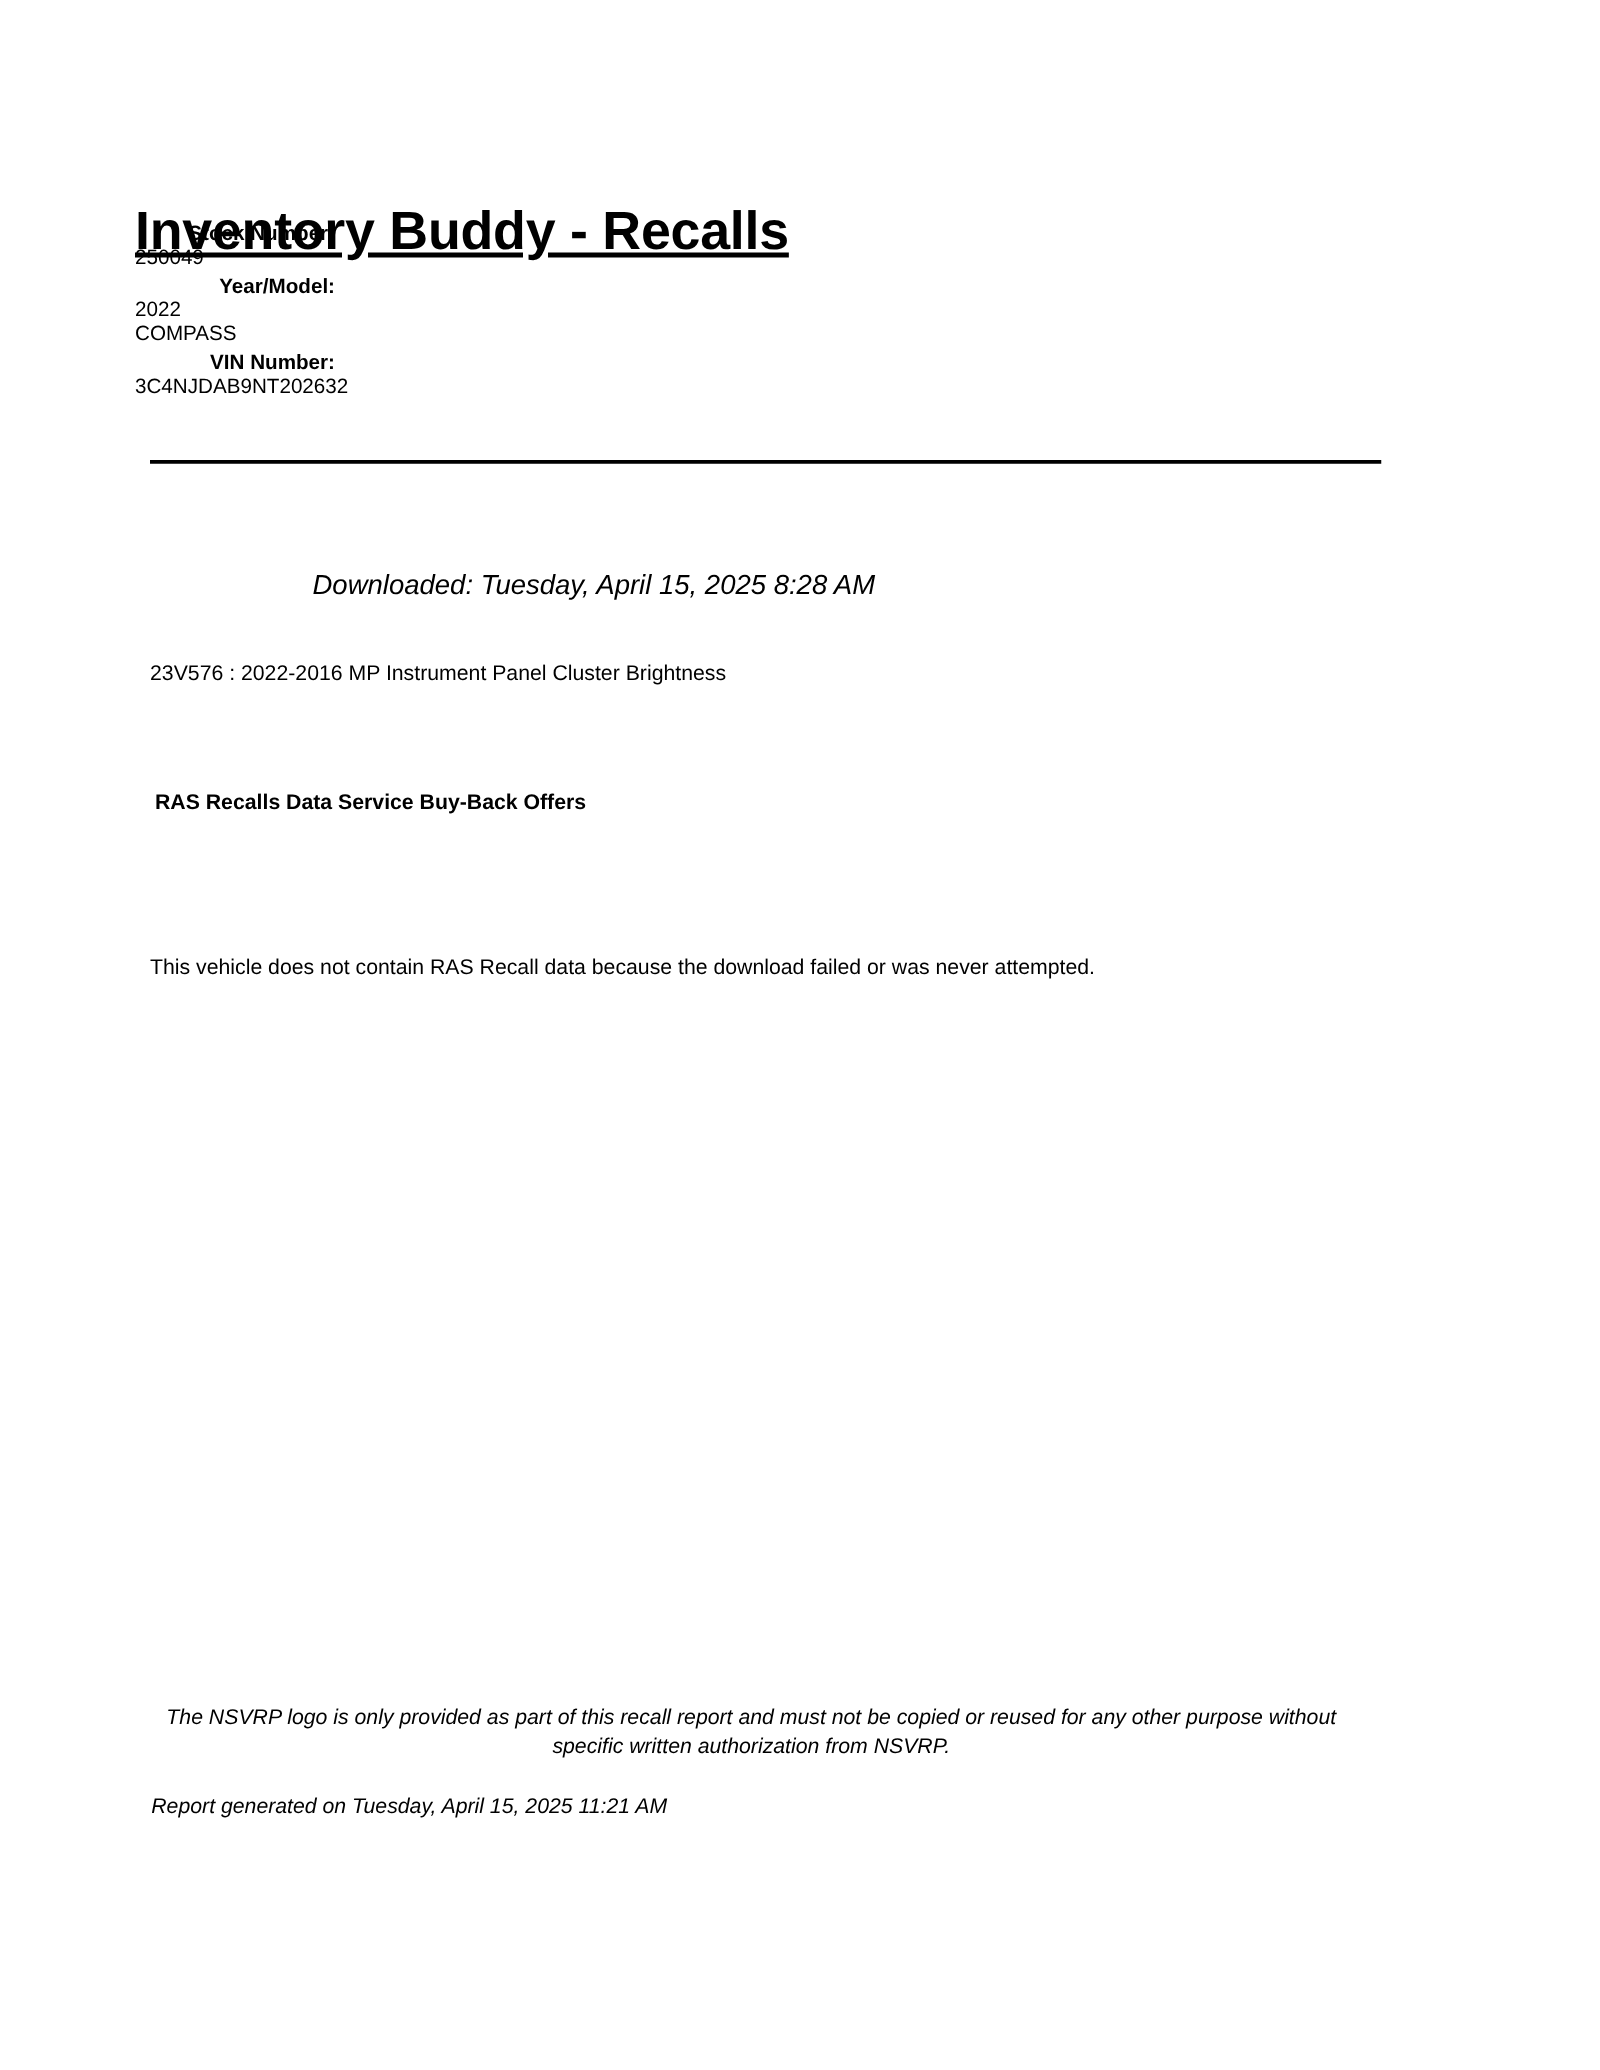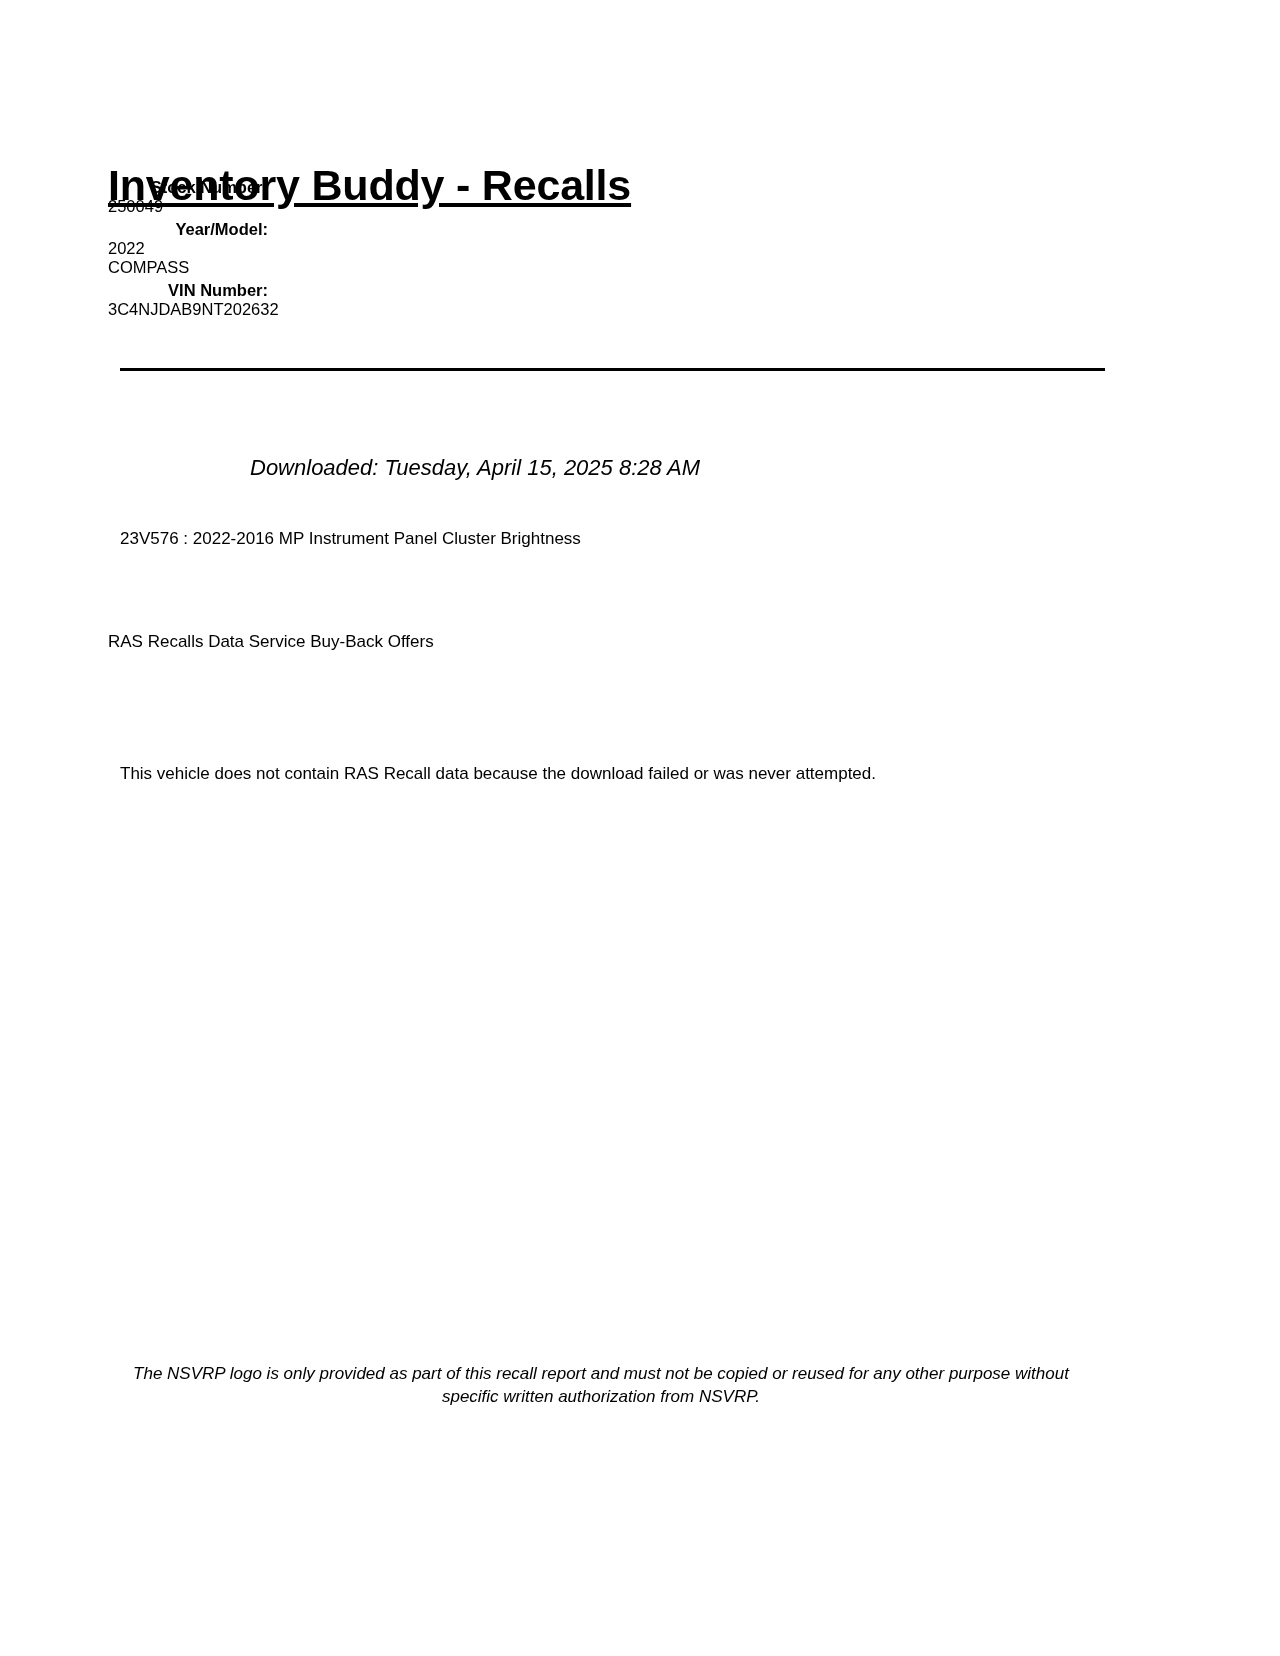--- a/index.html
+++ b/index.html
@@ -82,24 +82,24 @@
     font-style: italic;
   }
   .recall-item {
     position: absolute;
     left: 120px;
     top: 529px;
     font-size: 17px;
   }
   .ras-heading {
     position: absolute;
-    left: 108px;
+    left: 124px;
     top: 632px;
     font-size: 17px;
-    font-weight: normal;
+    font-weight: bold;
     text-align: right;
   }
   .ras-note {
     position: absolute;
     left: 120px;
     top: 764px;
     font-size: 17px;
   }
   .footer {
     position: absolute;
@@ -147,15 +147,16 @@
 
   <div class="downloaded">Downloaded: Tuesday, April 15, 2025 8:28 AM</div>
 
   <div class="recall-item">23V576 : 2022-2016 MP Instrument Panel Cluster Brightness</div>
 
   <div class="ras-heading">RAS Recalls Data Service Buy-Back Offers</div>
   <div class="ras-note">This vehicle does not contain RAS Recall data because the download failed or was never attempted.</div>
 
   <div class="footer">
     <p class="footer-logo-note">The NSVRP logo is only provided as part of this recall report and must not be copied or reused for any other purpose without specific written authorization from NSVRP.</p>
+    <p class="footer-generated">Report generated on Tuesday, April 15, 2025 11:21 AM</p>
   </div>
 
 </div>
 
 </body></html>

